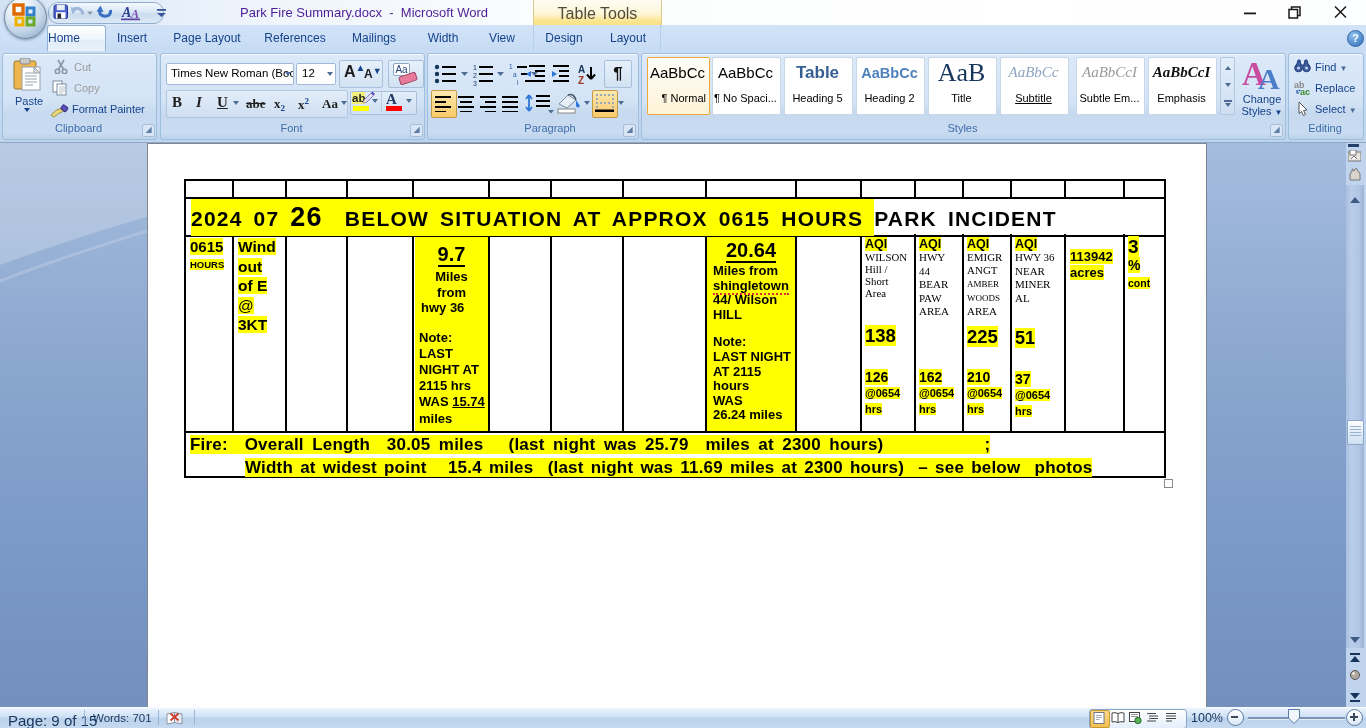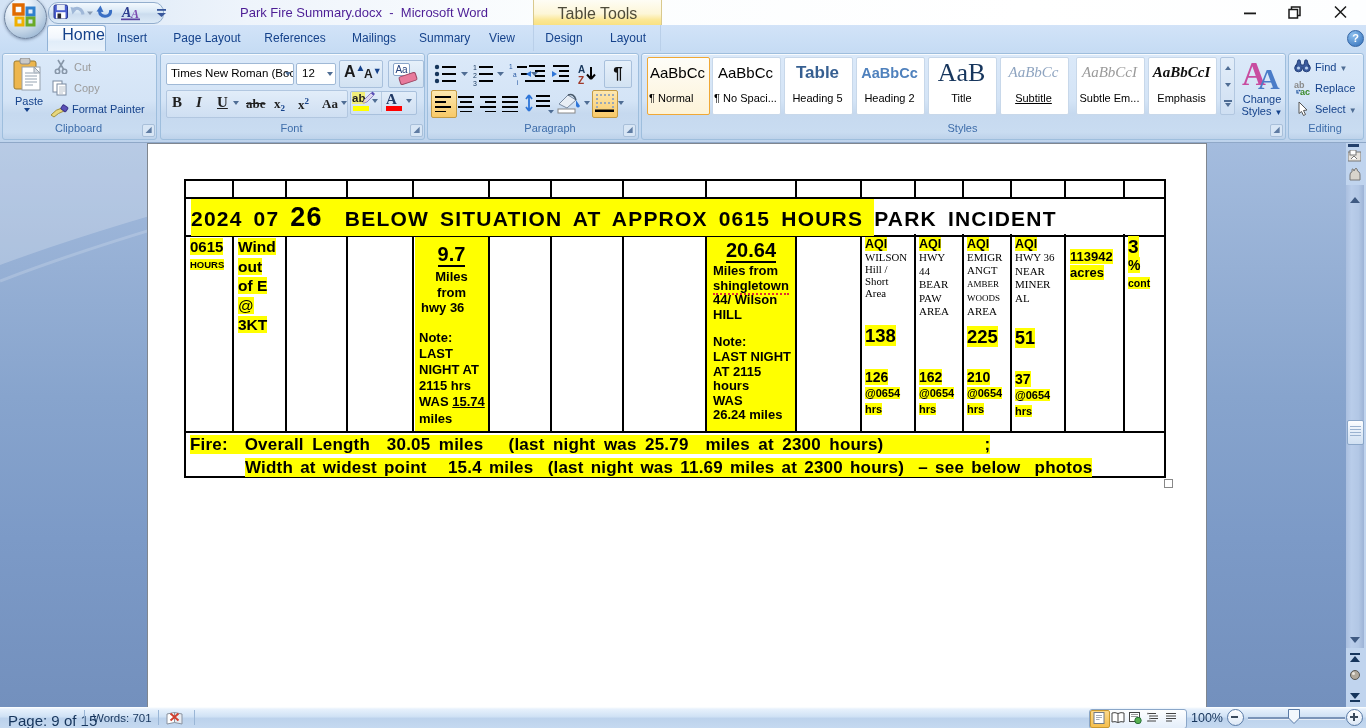--- a/index.html
+++ b/index.html
@@ -14,21 +14,21 @@
 #tabletools{left:533px;top:0;width:127px;height:25px;
  background:linear-gradient(180deg,#fefdf5 0%,#fdf6d7 55%,#fbe795 80%,#f9e182 100%);
  border-left:1px solid #d9c98d;border-right:1px solid #d9c98d;}
 #tabletools div{margin-top:5px;text-align:center;font-size:16px;color:#4e4b3a;}
 
 #tabrow{left:0;top:25px;width:1366px;height:26px;
  background:linear-gradient(180deg,#d2e3f8 0%,#c6dcf4 100%);}
 .tab{position:absolute;top:6px;font-size:12px;color:#15428b;text-align:center;}
 #hometab{left:47px;top:25px;width:57px;height:26px;border:1px solid #91b2d6;border-bottom:none;
  border-radius:3px 3px 0 0;background:linear-gradient(180deg,#fdfeff 0%,#f2f7fd 45%,#e1edf9 60%,#eaf2fb 100%);}
-#hometab div{text-align:right;font-size:16px;color:#15428b;}
+#hometab div{margin-top:5px;text-align:left;font-size:12px;color:#15428b;}
 
 #ribbon{left:0;top:51px;width:1366px;height:91px;
  background:linear-gradient(180deg,#c8dcf3 0%,#c3d8f0 80%,#bed3ec 100%);
  border-bottom:1px solid #8fa8c8;}
 .grp{position:absolute;top:2px;height:85px;border:1px solid #9ebedd;border-radius:3px;
  background:linear-gradient(180deg,#dbe9f9 0%,#d4e4f6 55%,#c6d9ef 70%,#c9dcf1 92%,#bdd2ea 100%);
  box-shadow:inset 0 1px 0 rgba(255,255,255,.8);}
 .launch{position:absolute;right:3px;bottom:3px;width:11px;height:11px;border:1px solid #a8bfd9;
  border-radius:2px;font-size:8px;color:#5f7ca3;text-align:center;line-height:10px;background:#d8e6f5;}
 .btn-navy{color:#15428b;font-size:11px;}
@@ -57,21 +57,21 @@
 <div class="abs" id="tabrow"></div>
 <div class="abs" style="left:533px;top:25px;width:1px;height:26px;background:#b9cfe9;"></div>
 <div class="abs" style="left:660px;top:25px;width:1px;height:26px;background:#b9cfe9;"></div>
 <div class="abs" id="hometab">
       <div>Home</div>
     </div>
 <div class="tab" style="left:110px;top:31px;width:44px;">Insert</div>
 <div class="tab" style="left:170px;top:31px;width:74px;">Page Layout</div>
 <div class="tab" style="left:258px;top:31px;width:74px;">References</div>
 <div class="tab" style="left:345px;top:31px;width:58px;">Mailings</div>
-<div class="tab" style="left:419px;top:31px;width:48px;">Summary</div>
+<div class="tab" style="left:419px;top:31px;width:48px;">Width</div>
 <div class="tab" style="left:482px;top:31px;width:40px;">View</div>
 <div class="tab" style="left:540px;top:31px;width:48px;">Design</div>
 <div class="tab" style="left:604px;top:31px;width:48px;">Layout</div>
 <div class="abs" style="left:1347px;top:30px;width:15px;height:15px;border-radius:50%;
  background:radial-gradient(circle at 5px 4px,#8ec0ef,#2f6db8);border:1px solid #3465a4;
  color:#fff;font-size:11px;font-weight:bold;text-align:center;line-height:15px;">?</div>
 <div class="abs" id="ribbon"></div>
 
 <div class="abs" style="left:4px;top:-4px;width:41px;height:41px;border-radius:50%;
  background:radial-gradient(circle at 14px 10px,#ffffff 0%,#e6eff8 30%,#c2d4e6 60%,#9db8d4 82%,#87a3c4 100%);
@@ -280,21 +280,21 @@
         <rect x="9" y="9" width="2" height="2"></rect>
         <rect x="13" y="9" width="2" height="2"></rect>
       </g>
  <rect x="0" y="16.5" width="19" height="2.5" fill="#000"></rect>
 </svg>
 <div class="abs" style="left:618px;top:101px;width:0;height:0;border:3.5px solid transparent;border-top:4px solid #4f6d94;"></div>
 <div class="launch" style="left:623px;top:124px;">◢</div>
 
 <div class="abs" style="left:647px;top:57px;width:61px;height:56px;border:1px solid #f0a835;border-radius:2px;background:linear-gradient(180deg,#fefdf8,#fdf3d8);"></div>
 <div class="abs" style="left:649px;top:64px;width:57px;text-align:center;font-size:15px;color:#000;">AaBbC​c</div>
-<div class="abs" style="left:649px;top:92px;width:57px;text-align:left;font-size:11px;color:#000;">¶ Normal</div>
+<div class="abs" style="left:649px;top:92px;width:57px;text-align:right;font-size:11px;color:#000;">¶ Normal</div>
 <div class="abs" style="left:712px;top:57px;width:67px;height:56px;border:1px solid #c8d8ea;border-radius:2px;background:#fff;"></div>
 <div class="abs" style="left:712px;top:64px;width:67px;text-align:center;font-size:15px;color:#000;">AaBbC​c</div>
 <div class="abs" style="left:712px;top:92px;width:67px;text-align:center;font-size:11px;color:#000;">¶ No Spaci...</div>
 <div class="abs" style="left:784px;top:57px;width:67px;height:56px;border:1px solid #c8d8ea;border-radius:2px;background:#fff;"></div>
 <div class="abs" style="left:784px;top:63px;width:67px;text-align:center;font-size:17px;font-weight:bold;color:#365f91;">Table</div>
 <div class="abs" style="left:784px;top:92px;width:67px;text-align:center;font-size:11px;color:#000;">Heading 5</div>
 <div class="abs" style="left:856px;top:57px;width:67px;height:56px;border:1px solid #c8d8ea;border-radius:2px;background:#fff;"></div>
 <div class="abs" style="left:856px;top:65px;width:67px;text-align:center;font-size:14.5px;font-weight:bold;color:#4f81bd;">AaBbC​c</div>
 <div class="abs" style="left:856px;top:92px;width:67px;text-align:center;font-size:11px;color:#000;">Heading 2</div>
 <div class="abs" style="left:928px;top:57px;width:67px;height:56px;border:1px solid #c8d8ea;border-radius:2px;background:#fff;"></div>

